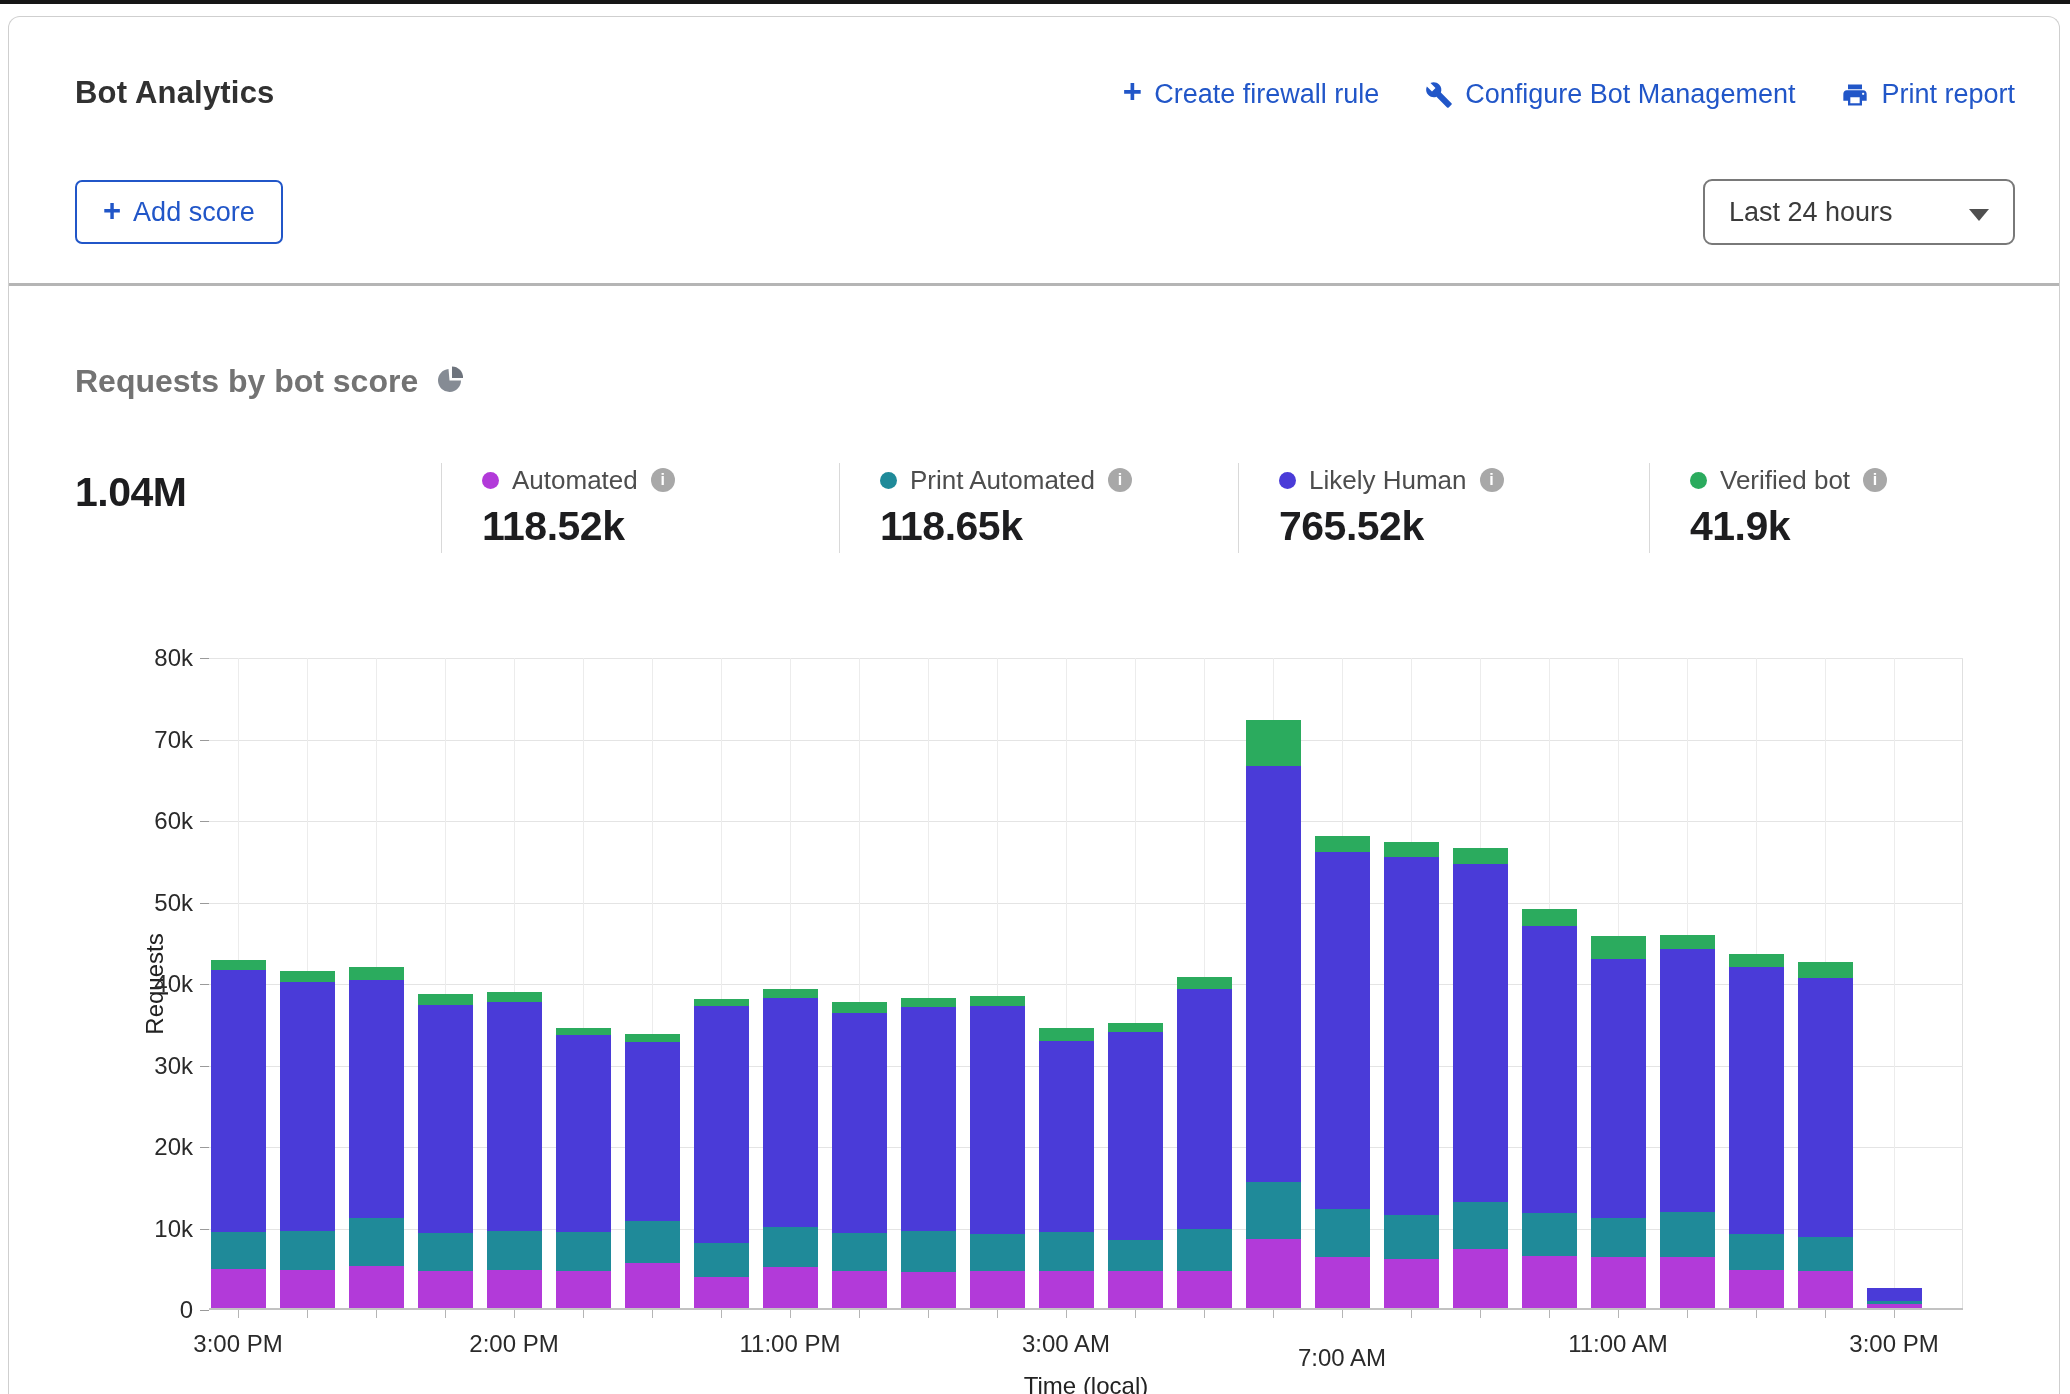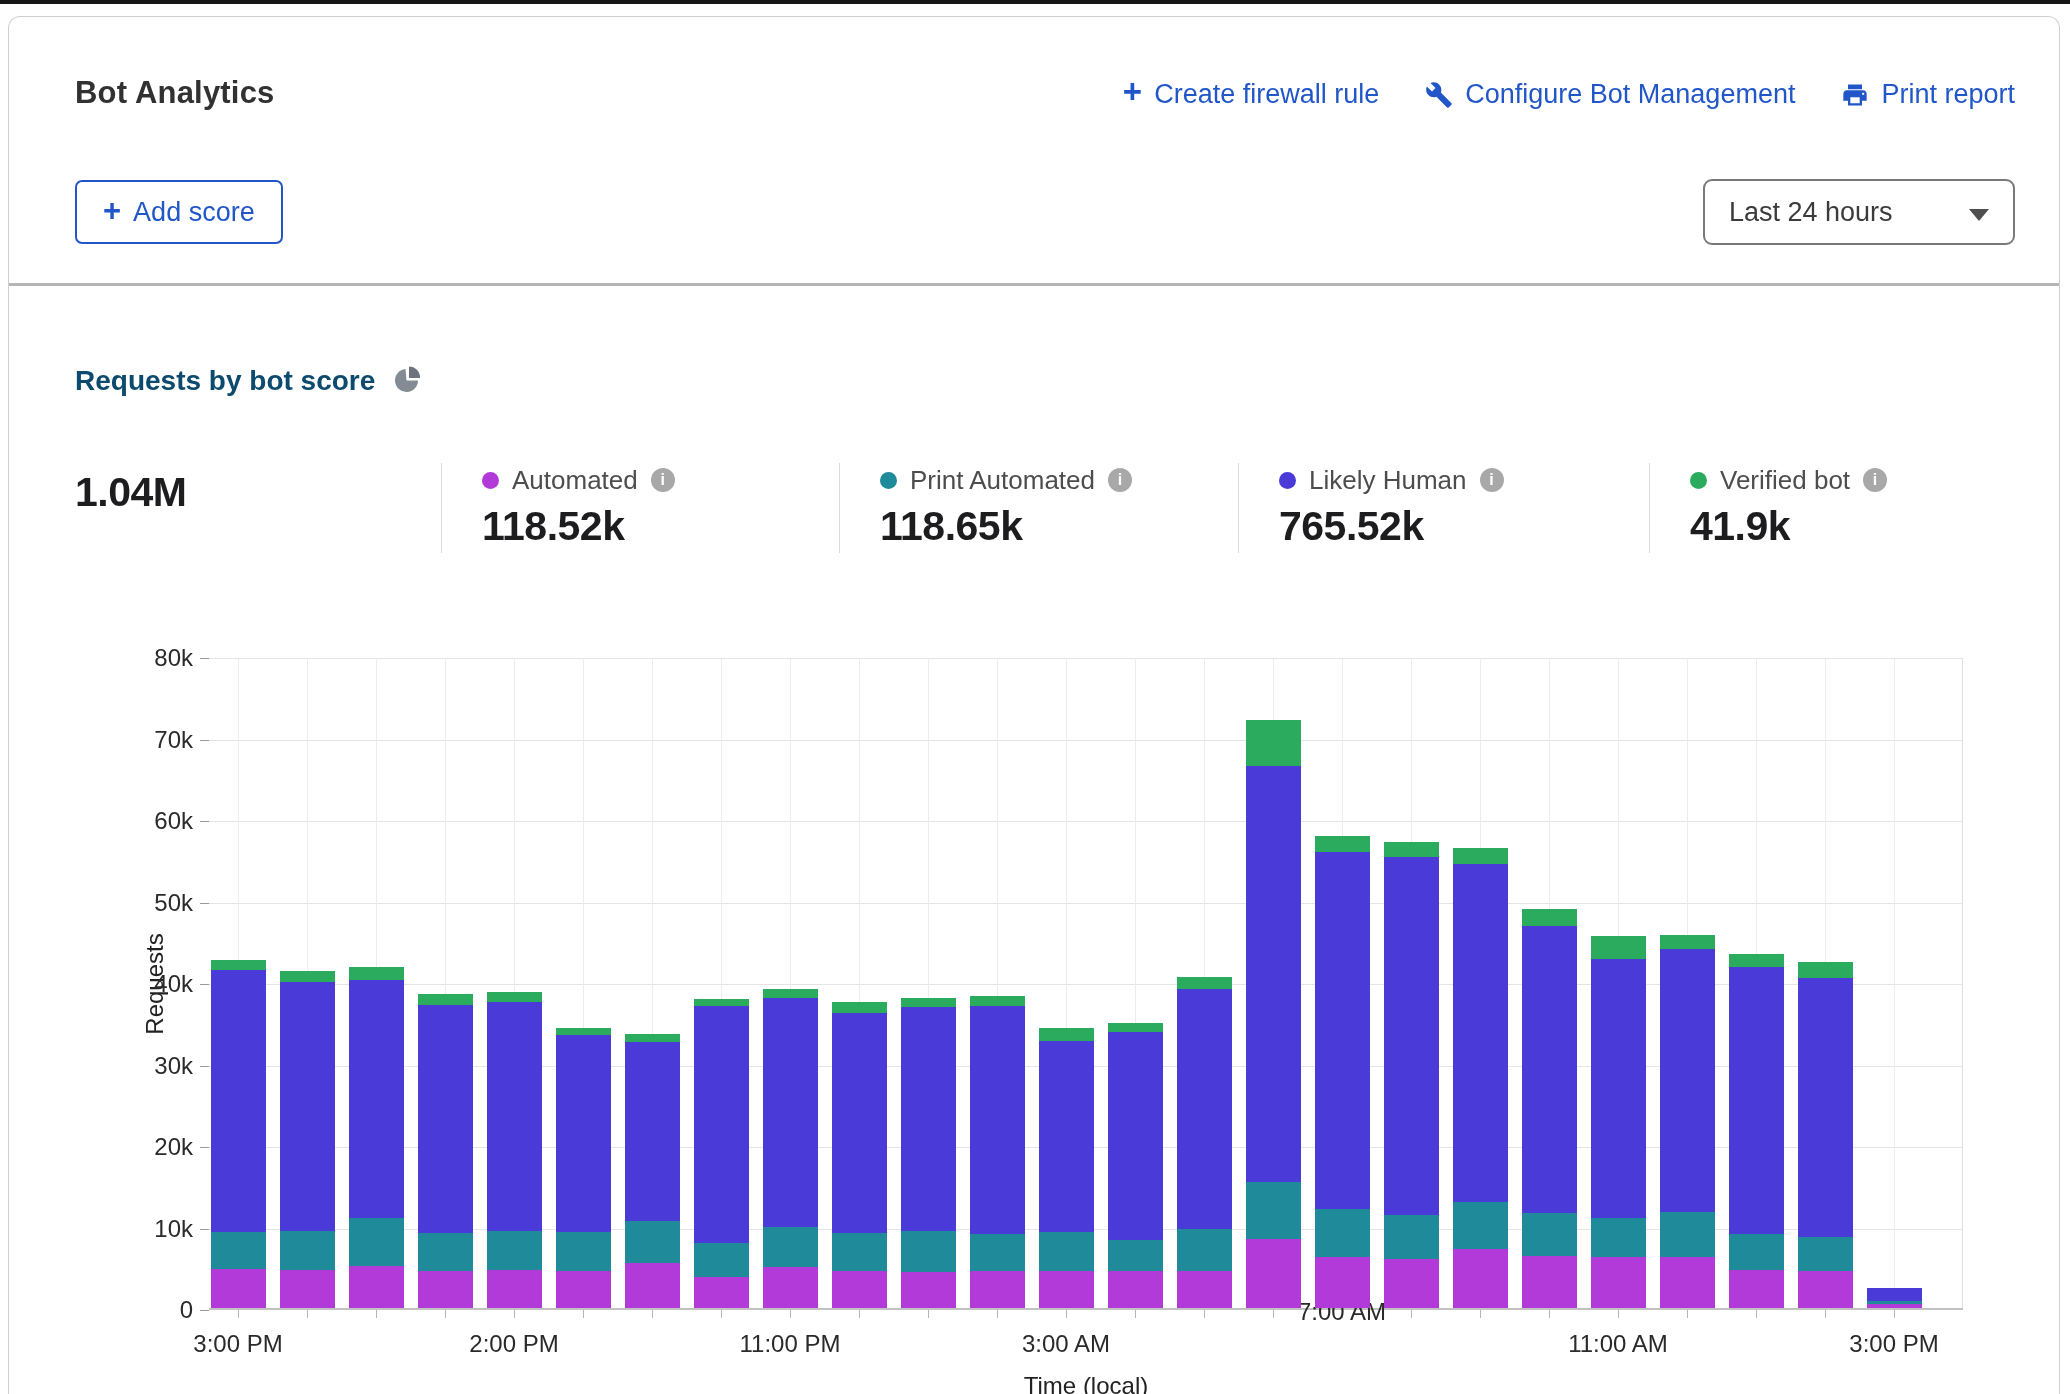--- a/index.html
+++ b/index.html
@@ -21,21 +21,21 @@
     border:2px solid #2156c8; border-radius:7px; background:#fff; color:#2156c8; font-size:27px; cursor:pointer;
     font-family:inherit; }
   .add-filter-btn .plus-icon::before { font-size:31px; }
   .time-select { position:relative; width:312px; height:66px; border:2px solid #797979; border-radius:9px;
     display:flex; align-items:center; padding:0 24px; font-size:27px; color:#3b3b3b; cursor:pointer; background:#fff; }
   .caret { position:absolute; right:24px; top:28px; width:0; height:0;
     border-left:10px solid transparent; border-right:10px solid transparent; border-top:12px solid #4f4f4f; }
   .divider { margin-top:38px; height:3px; background:#b5b5b5; width:100%; }
   .content { padding:0 44px 0 66px; }
   .section-title-row { margin-top:75px; display:flex; align-items:center; gap:18px; height:40px; }
-  .section-title { font-size:28px; font-weight:700; color:#0c4a6e; }
+  .section-title { font-size:32px; font-weight:700; color:#737373; }
   .stats { margin-top:62px; display:flex; height:90px; }
   .stat-col { padding-right:20px; }
   .stat-col.bordered { border-left:1.5px solid #d9d9d9; padding-left:40px; }
   .stat-head { display:flex; align-items:center; gap:13px; height:34px; }
   .stat-label { font-size:26px; color:#4d4d4d; }
   .stat-dot { width:17px; height:17px; border-radius:50%; background:#999; flex:0 0 auto; }
   .info-icon { width:24px; height:24px; border-radius:50%; background:#a8a8a8; color:#fff;
     display:inline-flex; align-items:center; justify-content:center; font-size:16px; font-weight:700; cursor:pointer; }
   .info-icon::after { content:"i"; }
   .stat-value { margin-top:6px; font-size:41px; font-weight:700; color:#1d1d1f; letter-spacing:-.5px; }
@@ -373,21 +373,21 @@
         <div class="x-tick-label" style="left: 635px; top: 682px;">11:00 PM</div>
         <div class="x-tick-mark" style="left: 784px; top: 662px;"></div>
         <div class="x-tick-mark" style="left: 853px; top: 662px;"></div>
         <div class="x-tick-mark" style="left: 922px; top: 662px;"></div>
         <div class="x-tick-mark" style="left: 991px; top: 662px;"></div>
         <div class="x-tick-label" style="left: 911px; top: 682px;">3:00 AM</div>
         <div class="x-tick-mark" style="left: 1060px; top: 662px;"></div>
         <div class="x-tick-mark" style="left: 1129px; top: 662px;"></div>
         <div class="x-tick-mark" style="left: 1198px; top: 662px;"></div>
         <div class="x-tick-mark" style="left: 1267px; top: 662px;"></div>
-        <div class="x-tick-label" style="left: 1187px; top: 650px;">7:00 AM</div>
+        <div class="x-tick-label" style="left: 1187px; top: 696px;">7:00 AM</div>
         <div class="x-tick-mark" style="left: 1336px; top: 662px;"></div>
         <div class="x-tick-mark" style="left: 1405px; top: 662px;"></div>
         <div class="x-tick-mark" style="left: 1474px; top: 662px;"></div>
         <div class="x-tick-mark" style="left: 1543px; top: 662px;"></div>
         <div class="x-tick-label" style="left: 1463px; top: 682px;">11:00 AM</div>
         <div class="x-tick-mark" style="left: 1612px; top: 662px;"></div>
         <div class="x-tick-mark" style="left: 1681px; top: 662px;"></div>
         <div class="x-tick-mark" style="left: 1750px; top: 662px;"></div>
         <div class="x-tick-mark" style="left: 1819px; top: 662px;"></div>
         <div class="x-tick-label" style="left: 1739px; top: 682px;">3:00 PM</div>

